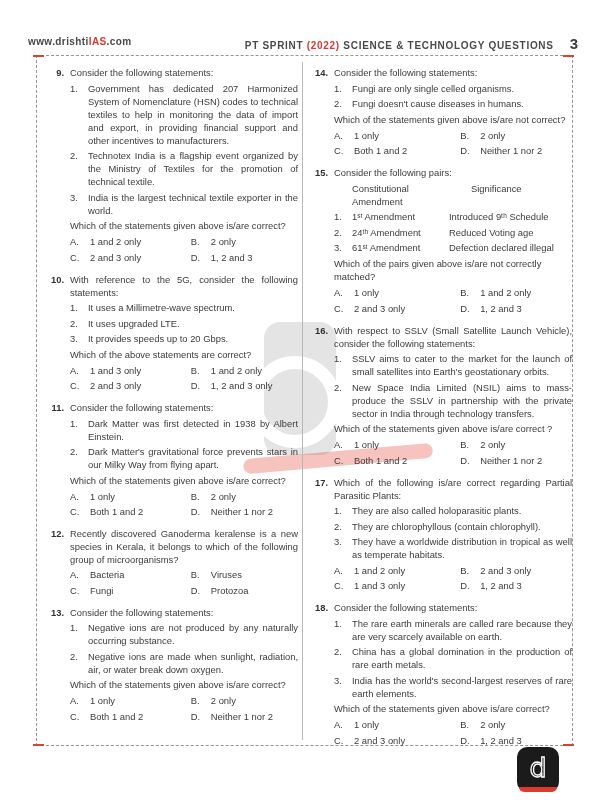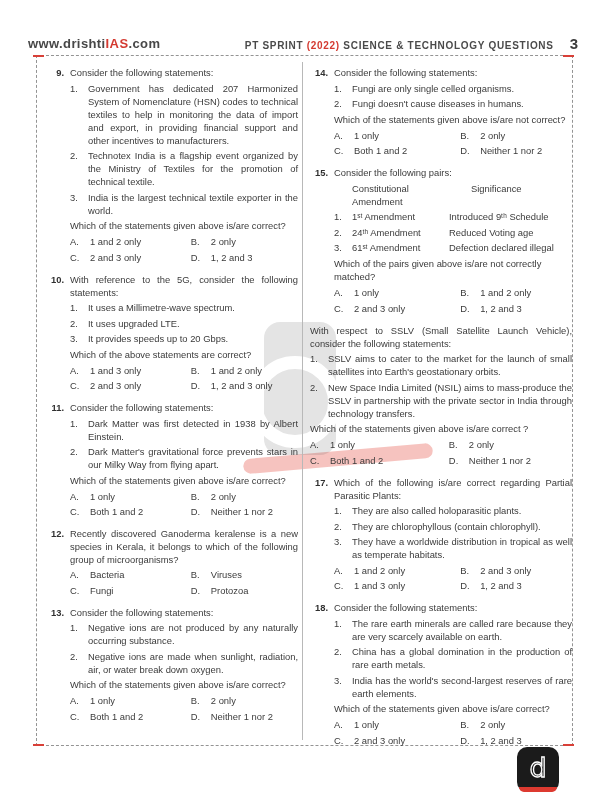--- a/index.html
+++ b/index.html
@@ -1,20 +1,20 @@
 <!DOCTYPE html>
 <html><head>
 <meta charset="utf-8">
 <style>
   html,body{margin:0;padding:0;background:#fff;}
   .page{position:relative;width:600px;height:800px;background:#ffffff;overflow:hidden;
         font-family:"Liberation Sans",sans-serif;color:#3b3b3b;}
 
   
-  .hdr-site{position:absolute;left:28px;top:36px;font-size:13px;letter-spacing:.4px;
+  .hdr-site{position:absolute;left:28px;top:36px;font-size:10px;letter-spacing:.4px;
             color:#474747;font-weight:600;}
   .hdr-title{position:absolute;right:22px;top:35px;display:flex;align-items:baseline;gap:16px;
              font-size:10px;letter-spacing:.7px;color:#4a4a4a;font-weight:600;white-space:nowrap;}
   .red{color:#d43a31;}
   .hdr-page{font-size:15px;font-weight:600;color:#3c3c3c;letter-spacing:0;}
 
   
   .frame{position:absolute;left:36px;top:55px;width:537px;height:691px;
          border:1.6px dashed #949494;box-sizing:border-box;}
   .corner-dash{position:absolute;width:11px;height:2.4px;background:#d84038;z-index:3;}
@@ -332,20 +332,21 @@
               <div class="opt-text">2 and 3 only</div>
             </div>
             <div class="opt">
               <div class="opt-label">D.</div>
               <div class="opt-text">1, 2 and 3</div>
             </div>
           </div>
         </div>
       </div>
       <div class="q">
+        <div class="qnum">16.</div>
         <div class="qbody">
           <div class="intro">With respect to SSLV (Small Satellite Launch Vehicle), consider the following statements:</div>
           <div class="stmt">
             <div class="stmt-num">1.</div>
             <div class="stmt-text">SSLV aims to cater to the market for the launch of small satellites into Earth's geostationary orbits.</div>
           </div>
           <div class="stmt">
             <div class="stmt-num">2.</div>
             <div class="stmt-text">New Space India Limited (NSIL) aims to mass-produce the SSLV in partnership with the private sector in India through technology transfers.</div>
           </div>

